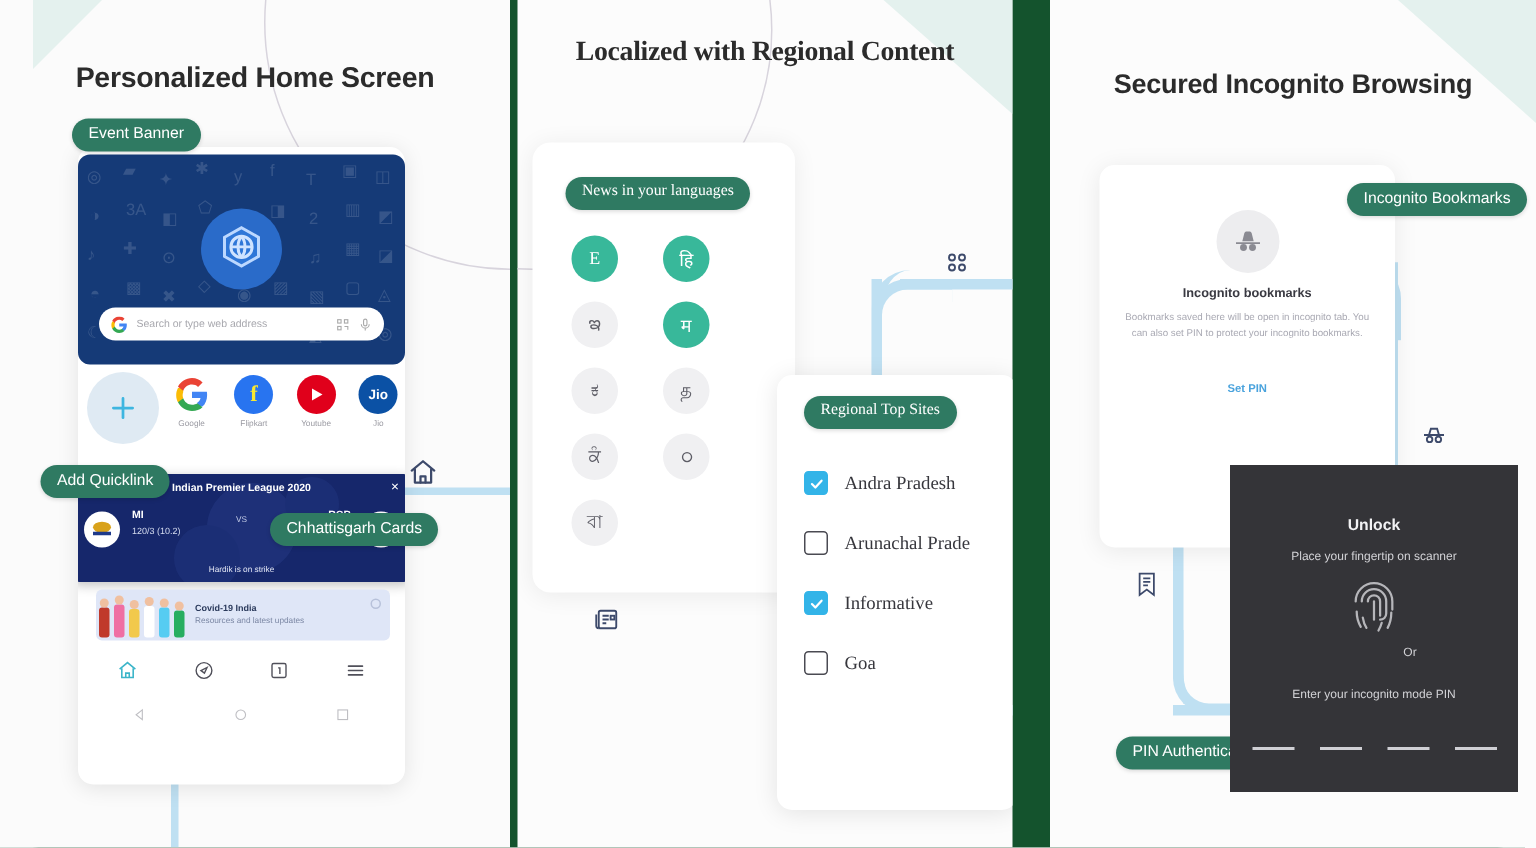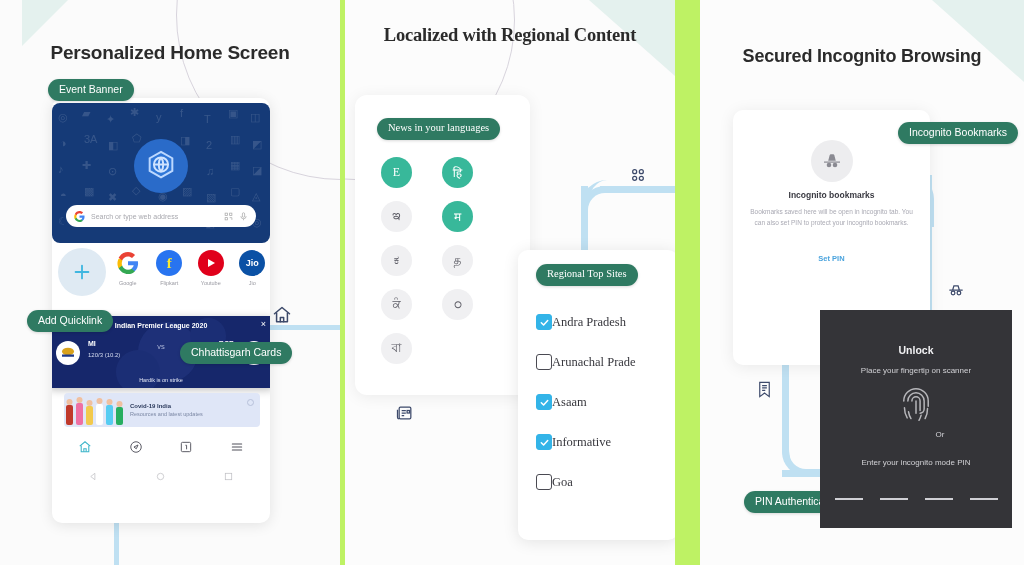--- a/index.html
+++ b/index.html
@@ -2,21 +2,21 @@
 <html><head>
 <meta charset="utf-8">
 <style>
   * { box-sizing: border-box; margin: 0; padding: 0; }
   html, body {
     width: 1024px; height: 565px;
     background: #ffffff;
     font-family: "Liberation Sans", sans-serif;
     overflow: hidden;
   }
-  .stage { position: relative; width: 1024px; height: 565px; background: #bef264; border-radius: 26px; }
+  .stage { position: relative; width: 1024px; height: 565px; background: #14532d; border-radius: 26px; }
 
   
   .panel { position: absolute; top: 0; height: 565px; overflow: hidden; }
   #panel-1 { left: 0;   width: 340px; background: #fbfbfb; }
   #panel-2 { left: 345px; width: 330px; background: #fcfcfc; font-family: Liberation Serif, serif; }
   #panel-3 { left: 700px; width: 324px; background: #fcfcfc; }
 
   .panel-title {
     position: absolute; width: 100%; text-align: center;
     font-size: 19px; font-weight: bold; color: #2b2b2b;
@@ -151,21 +151,21 @@
   }
   .lang-c.on { background:#38b89a; color:#ffffff; }
 
   #region-card {
     position:absolute; left:518px; top:250px; width:160px; height:290px;
     background:#ffffff; border-radius:10px;
     box-shadow:0 2px 16px rgba(0,0,0,.10);
     z-index:30; overflow:hidden;
   }
   .region-list { position:absolute; left:18px; top:52px; right:0; }
-  .region-item { display:flex; align-items:center; height:40px;text-align:right; }
+  .region-item { display:flex; align-items:center; gap:11px; height:40px;text-align:right; }
   .cbx { width:16px; height:16px; border-radius:3px; border:1.6px solid #4a4a52;
          display:flex; align-items:center; justify-content:center; flex:none; }
   .cbx.checked { background:#33b4e8; border-color:#33b4e8; }
   .cbx.checked svg { width:11px; height:11px; }
   .cbx.dim { border-color:#d4d4da; }
   .region-label { font-size:12.5px; color:#37373d; white-space:nowrap; }
   .region-label.dim { color:#c2c2ca; }
 
   
   #incog-card {
@@ -507,28 +507,20 @@
         <div class="region-item">
           <span class="cbx"></span>
           <span class="region-label">Arunachal Prade</span>
         </div>
         <div class="region-item">
           <span class="cbx checked">
             <svg viewBox="0 0 24 24" fill="none" stroke="#fff" stroke-width="3.2" stroke-linecap="round" stroke-linejoin="round">
                 <path d="M5 12.5l5 5 9-10"></path>
               </svg>
           </span>
-          <span class="region-label">Asaam</span>
-        </div>
-        <div class="region-item">
-          <span class="cbx checked">
-            <svg viewBox="0 0 24 24" fill="none" stroke="#fff" stroke-width="3.2" stroke-linecap="round" stroke-linejoin="round">
-                <path d="M5 12.5l5 5 9-10"></path>
-              </svg>
-          </span>
           <span class="region-label">Informative</span>
         </div>
         <div class="region-item">
           <span class="cbx"></span>
           <span class="region-label">Goa</span>
         </div>
       </div>
     </div>
   </div>
 

